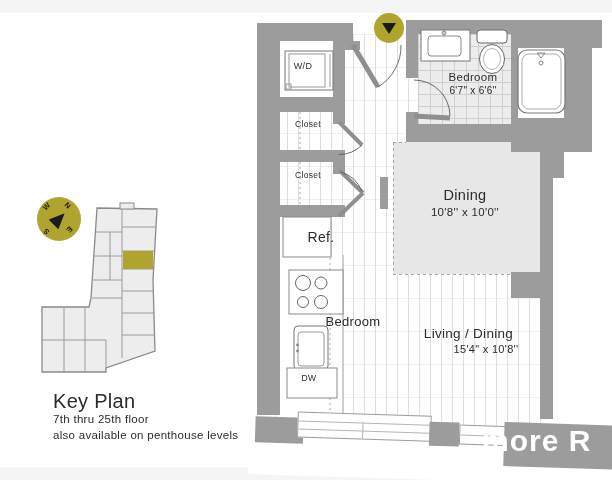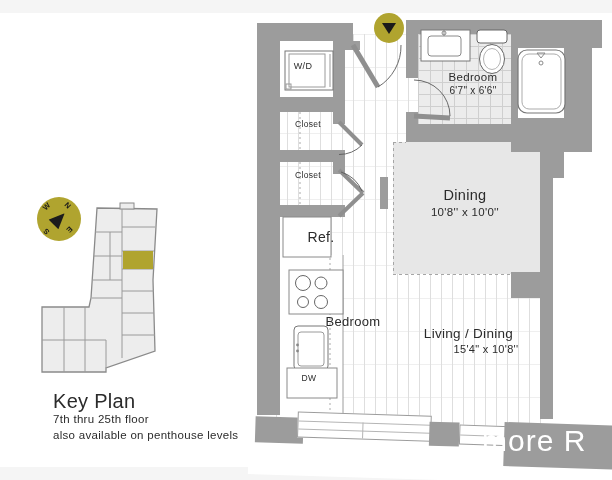--- a/index.html
+++ b/index.html
@@ -21,21 +21,21 @@
   .lbl{position:absolute;text-align:center;color:#2b2b2b;letter-spacing:.3px;line-height:1.1;}
   .lbl.left{text-align:left;}
   svg.overlay{position:absolute;left:0;top:0;pointer-events:none;}
   .marker{position:absolute;border-radius:50%;background:#b0a42f;}
   .tri-down{position:absolute;background:#1a1a1a;clip-path:polygon(0 0,100% 0,50% 100%);}
   .compass-letter{position:absolute;font-size:7.5px;font-weight:bold;color:#1a1a1a;}
   .compass-arrow{position:absolute;background:#1c1c1c;clip-path:polygon(0 0,0 100%,100% 50%);}
   .bandbox{position:absolute;background:#fff;border:1px solid #9c9c9c;box-sizing:border-box;}
   .bandline{position:absolute;background:#b5b5b5;}
   .graybox{position:absolute;background:#9c9c9c;}
-  .watermark{position:absolute;color:#ffffff;font-weight:normal;font-size:30px;letter-spacing:1px;
+  .watermark{position:absolute;color:#ffffff;font-weight:bold;font-size:30px;letter-spacing:1px;
              white-space:nowrap;}
 </style>
 </head>
 <body>
 
 <div class="strip" style="top:0;"></div>
 <div class="strip" style="top:467px;"></div>
 
 <div class="plank" style="left:276px;top:34px;width:269px;height:396px;"></div>
 <div class="bedfill" style="left:393px;top:142px;width:147px;height:132px;"></div>

